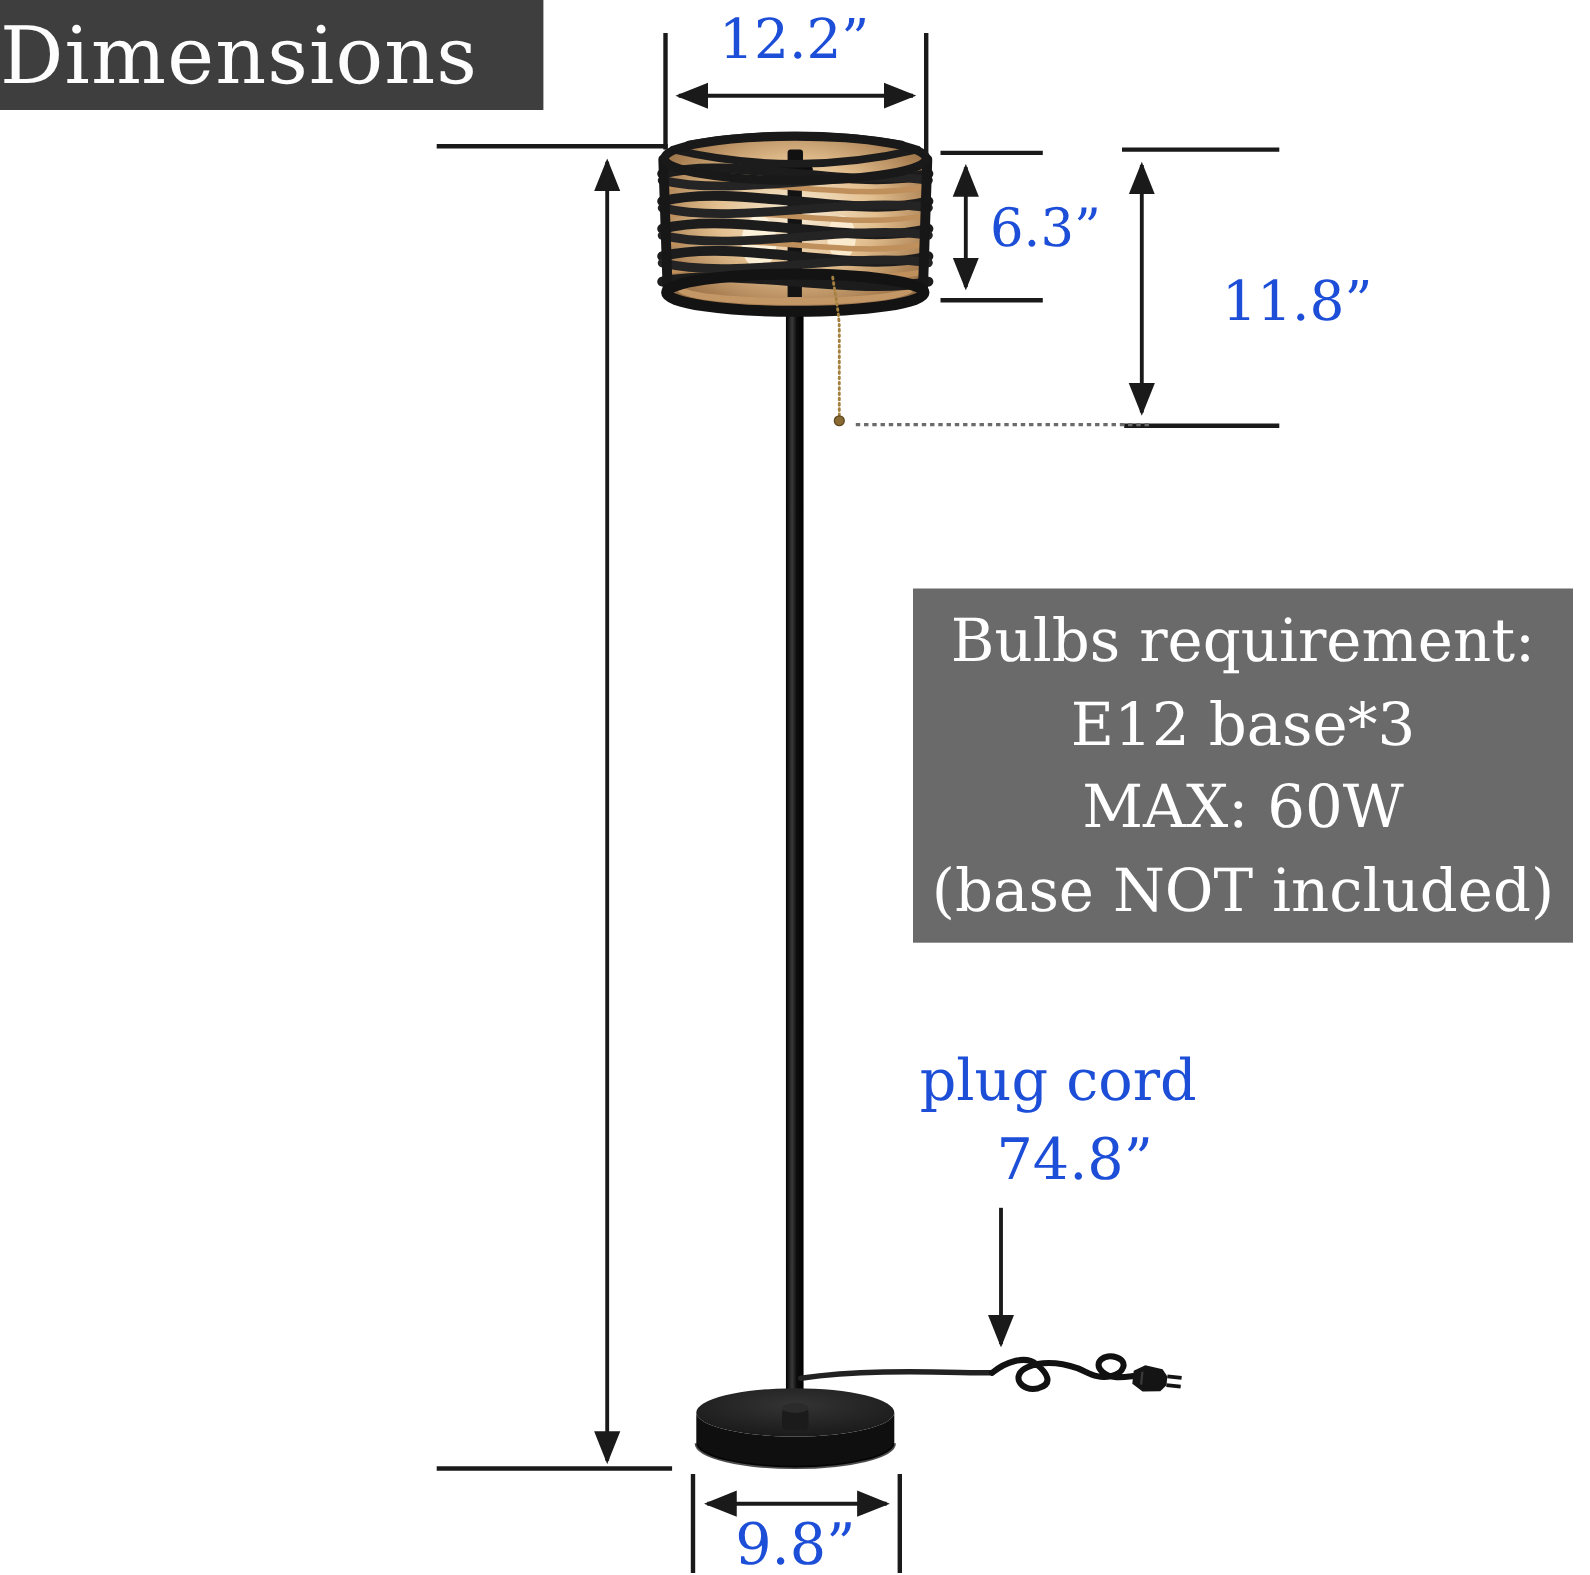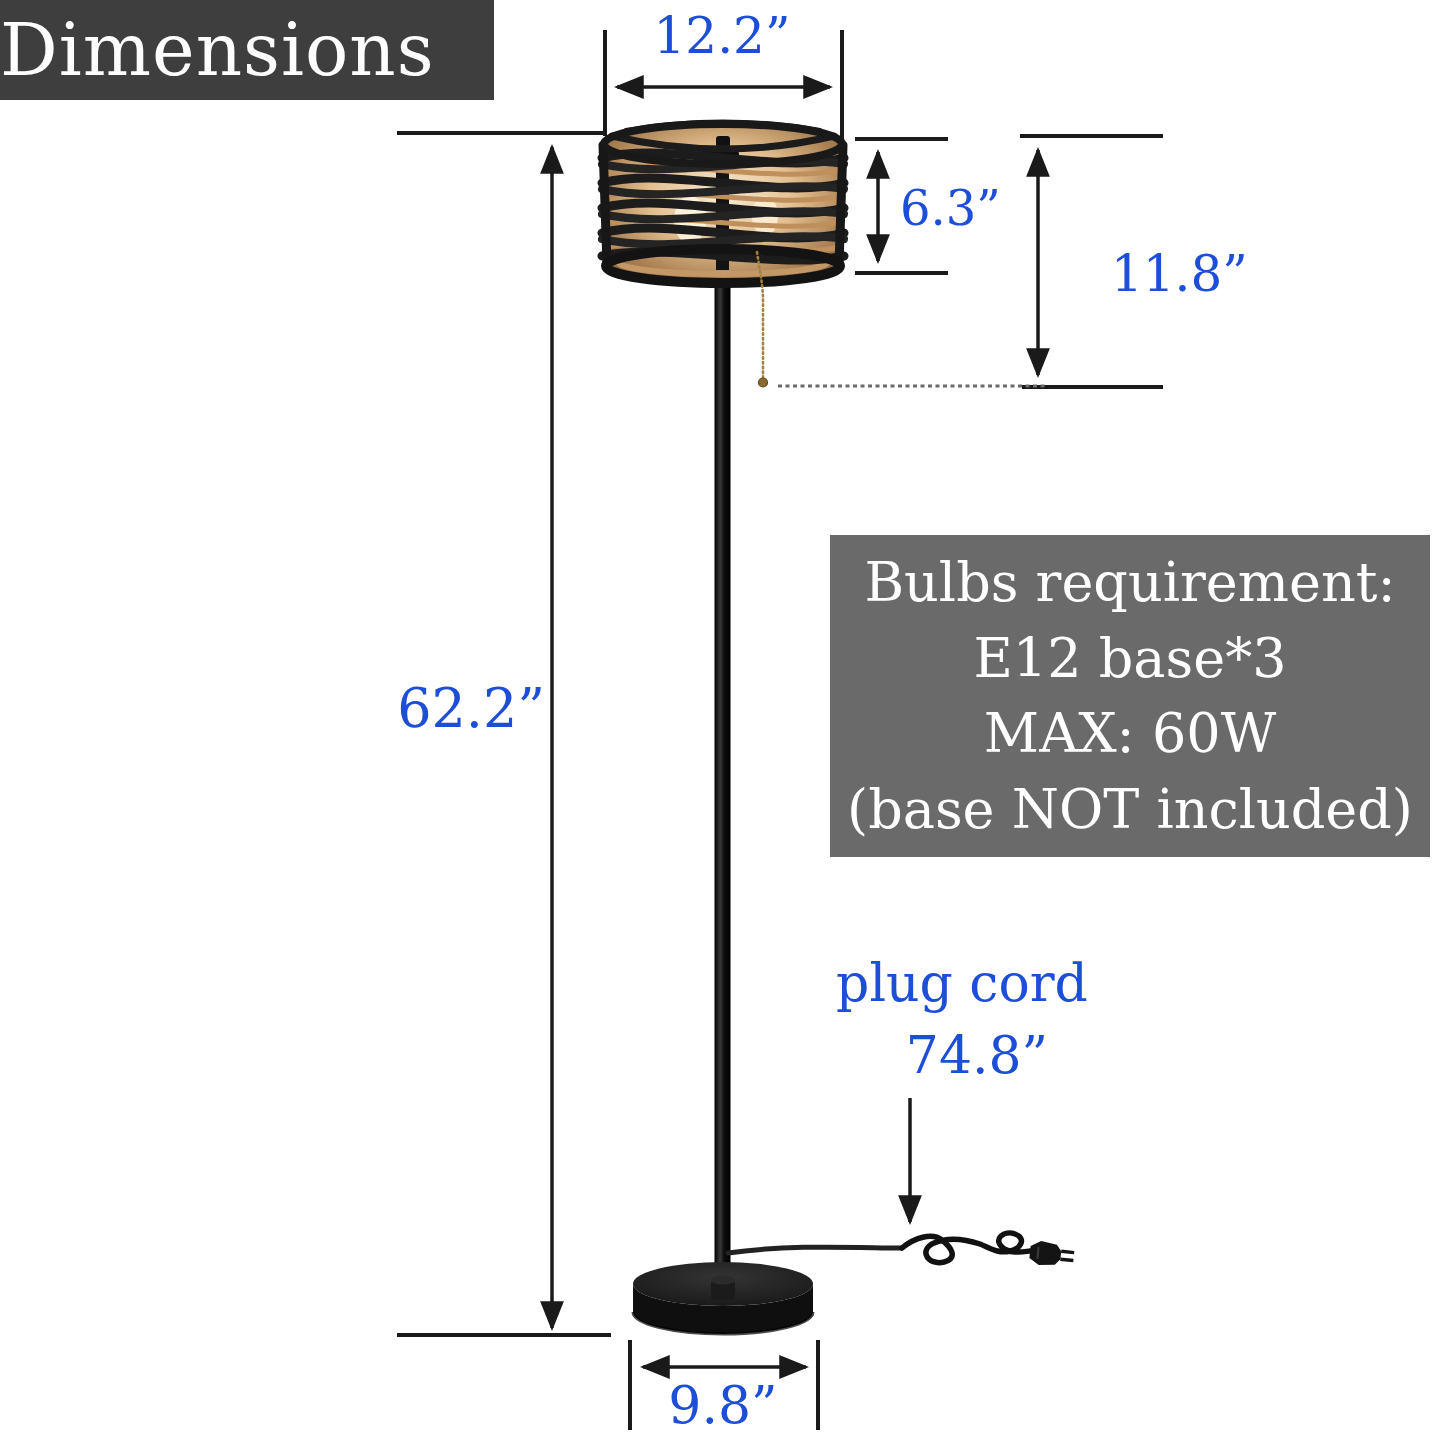--- a/index.html
+++ b/index.html
@@ -151,21 +151,20 @@
         <line x1="1038" y1="150" x2="1038" y2="375" marker-start="url(#arr)" marker-end="url(#arr)"></line>
         <line x1="643" y1="1367" x2="806" y2="1367" marker-start="url(#arr)" marker-end="url(#arr)"></line>
         <line x1="910" y1="1098" x2="910" y2="1222" marker-end="url(#arr)"></line>
       </g>
     </g>
   </svg>
 
   <div class="hdr">Dimensions</div>
 
   <div class="dim ctr" style="left:722px;top:10px;">12.2”</div>
-  <div class="dim" style="left:385px;top:681px;width:160px;text-align:right;font-size:54px;">62.2”</div>
   <div class="dim" style="left:900px;top:183px;font-size:48px;">6.3”</div>
   <div class="dim" style="left:1066px;top:248px;margin-left:45px;">11.8”</div>
   <div class="dim ctr" style="left:962px;top:956px;font-size:52px;">plug cord</div>
   <div class="dim ctr" style="left:937px;top:1028px;font-size:52px;margin-left:40px;">74.8”</div>
   <div class="dim ctr" style="left:723px;top:1378px;font-size:52px;">9.8”</div>
 
   <div class="infobox">
     <div>Bulbs requirement:</div>
     <div>E12 base*3</div>
     <div>MAX: 60W</div>

